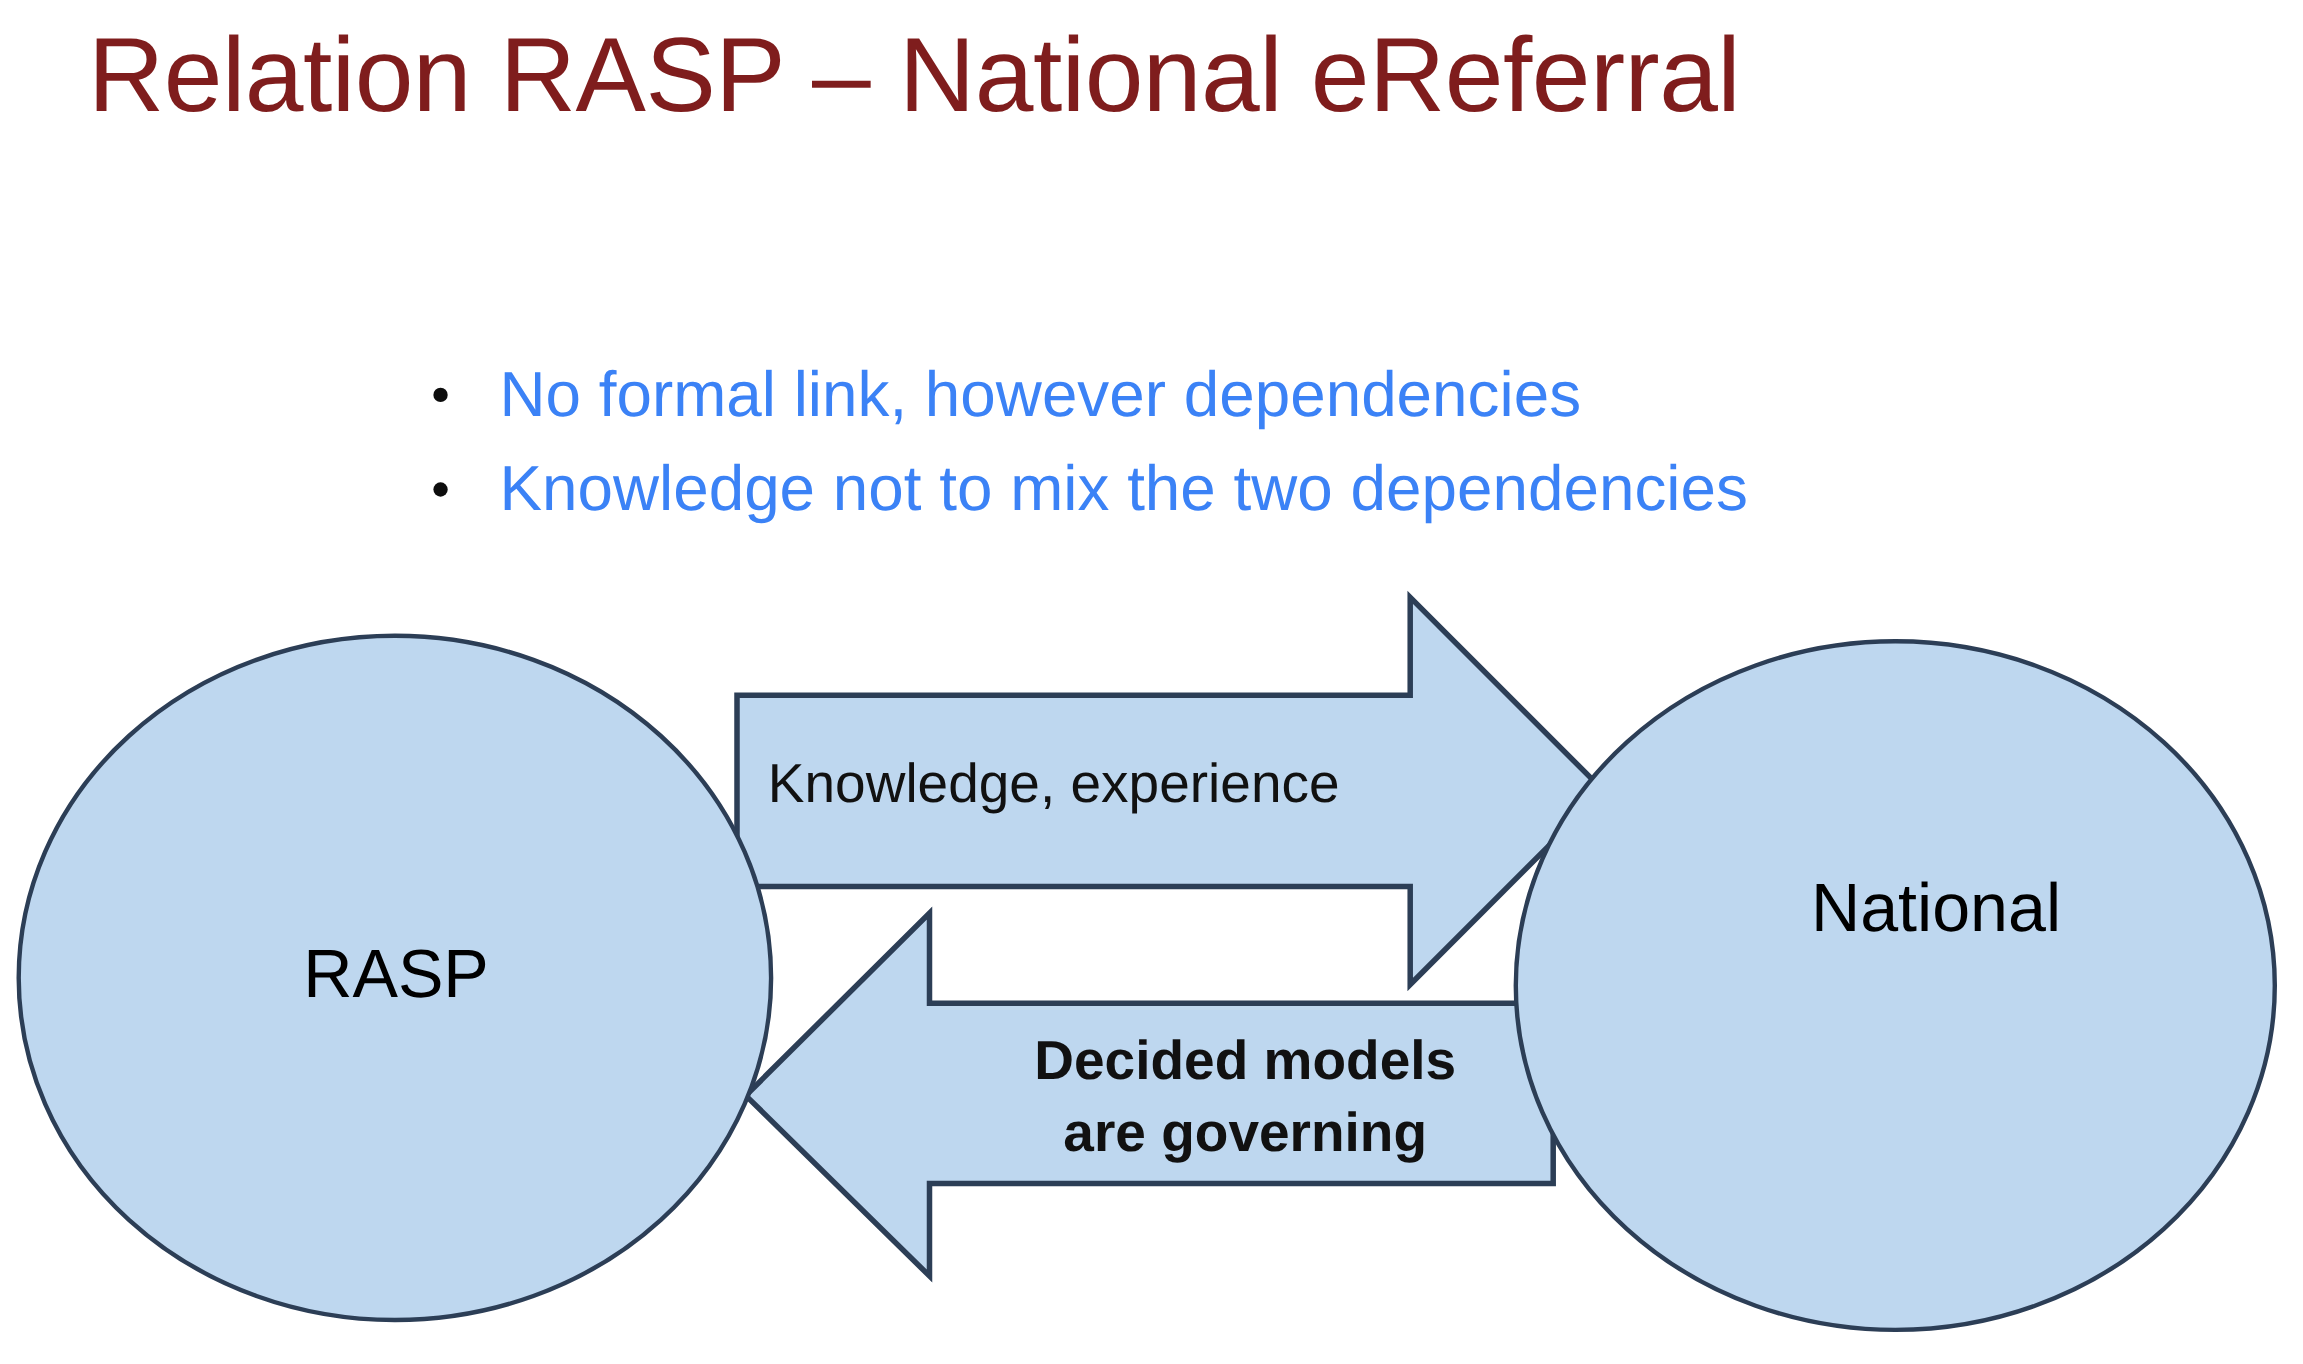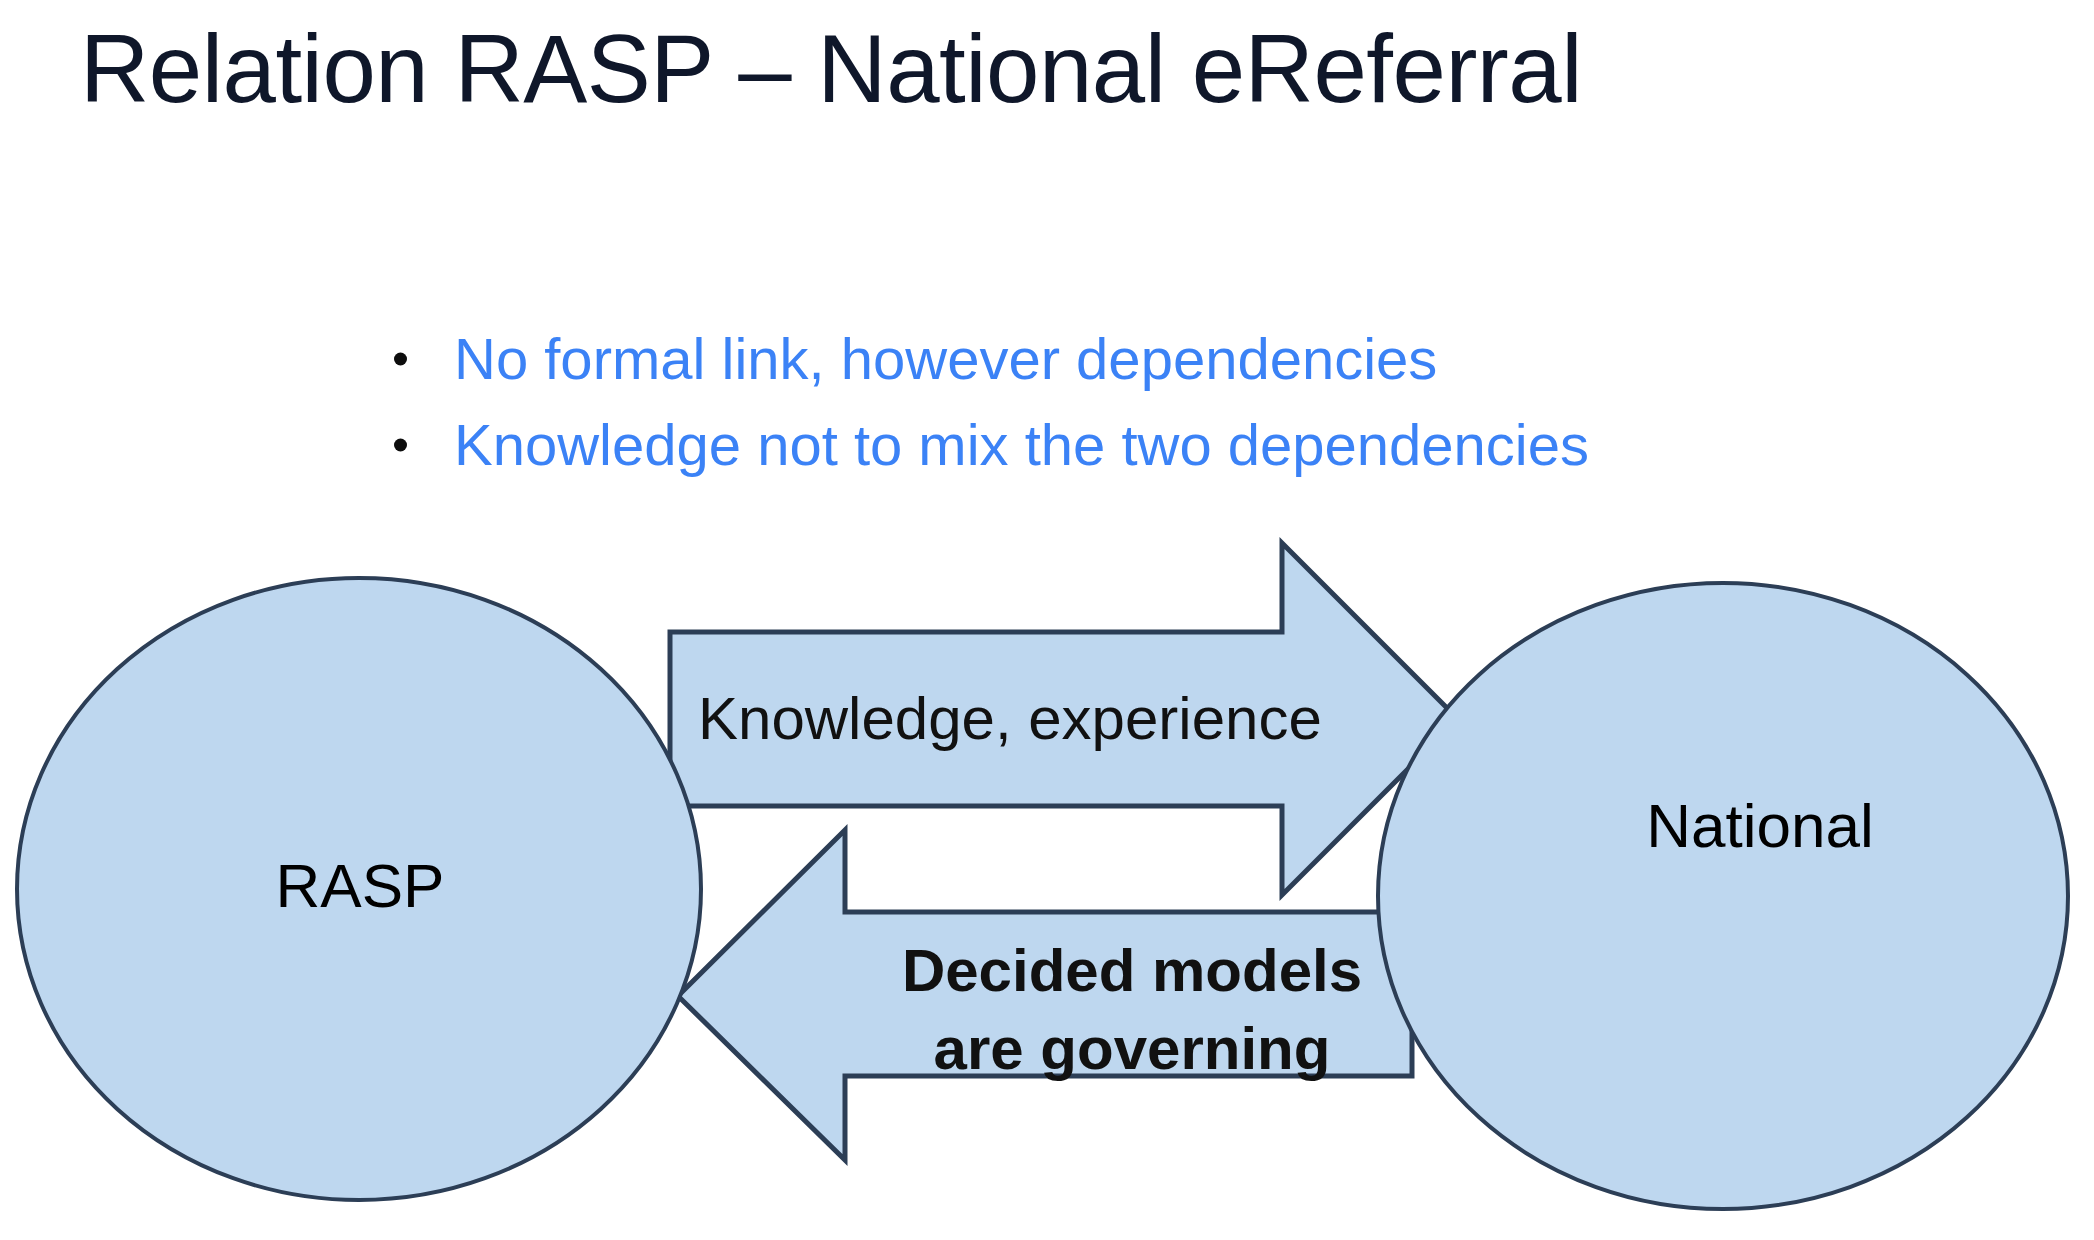--- a/index.html
+++ b/index.html
@@ -19,21 +19,21 @@
   
   #slide-title {
     position: absolute;
     left: 80px;
     top: 18px;
     width: 1940px;
     font-size: 96px;
     line-height: 1.06;
     font-weight: 400;
     letter-spacing: -0.5px;
-    color: #0f172a;
+    color: #7f1d1d;
     white-space: nowrap;
   }
 
   
   #bullet-list {
     position: absolute;
     left: 386px;
     top: 322px;
     width: 1560px;
     margin: 0;
@@ -85,21 +85,21 @@
   }
   #ereferral-label {
     left: 1500px;
     top: 788px;
     width: 520px;
   }
 
   .arrow-label {
     position: absolute;
     text-align: center;
-    font-size: 60px;
+    font-size: 50px;
     line-height: 1.30;
     color: #111111;
     pointer-events: none;
   }
   #arrow-label-top {
     left: 680px;
     top: 680px;
     width: 680px;
     text-align: left;
     padding-left: 18px;

